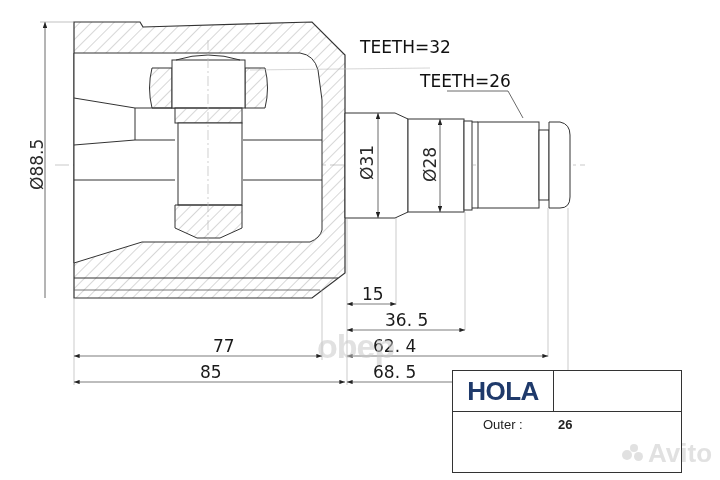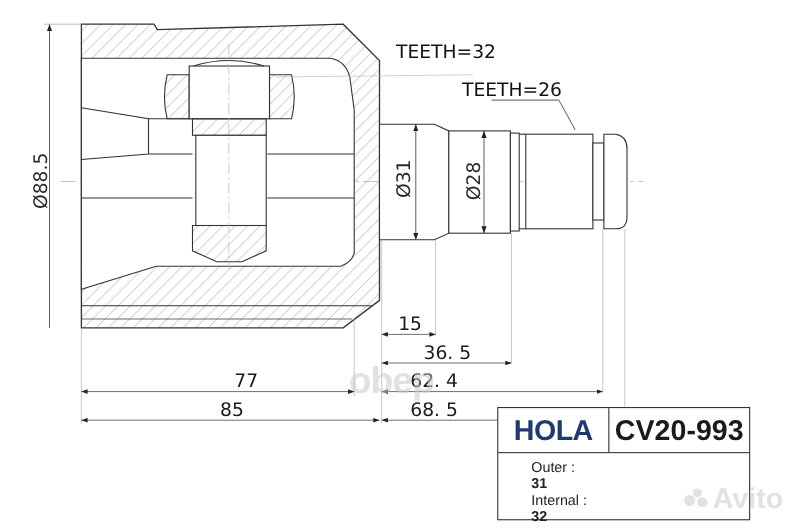--- a/index.html
+++ b/index.html
@@ -12,21 +12,21 @@
 
   .title-block { position: absolute; left: 452px; top: 370px; width: 230px; height: 103px;
                  border: 1.5px solid #333; box-sizing: border-box; background: #fff; }
   .tb-top { display: flex; height: 40px; border-bottom: 1.5px solid #333; }
   .tb-logo { width: 100px; border-right: 1.5px solid #333; display: flex; align-items: center;
              justify-content: center; font-family: "Liberation Sans", sans-serif; font-weight: bold;
              font-size: 26px; color: #1f3a6b; letter-spacing: -0.5px; }
   .tb-part { flex: 1; display: flex; align-items: center; justify-content: center;
              font-family: "Liberation Sans", sans-serif; font-weight: bold; font-size: 26px; color: #1a1a1a; }
   .tb-rows { padding: 5px 0 0 30px; font-family: "Liberation Sans", sans-serif; font-size: 13px; color: #222; line-height: 15px; }
-  .tb-row { display: flex; flex-direction: column; }
+  .tb-row { display: flex; }
   .tb-key { width: 75px; }
   .tb-val { font-weight: bold; }
 
   .watermark { position: absolute; font-family: "Liberation Sans", sans-serif; color: rgba(200,200,200,0.55); }
   .wm-avito { left: 648px; top: 438px; font-size: 26px; font-weight: bold; }
   .wm-avito-dots { position: absolute; left: -26px; top: 6px; width: 22px; height: 18px; }
   .wm-avito-dots span { position: absolute; background: rgba(200,200,200,0.55); border-radius: 50%; }
   .wm-obep { left: 305px; top: 327px; font-size: 34px; font-weight: bold; letter-spacing: -1px; margin-left: 12px; }
 </style>
 </head>
@@ -141,30 +141,25 @@
     <line x1="347" y1="382" x2="568" y2="382" stroke="#444" stroke-width="0.7" marker-start="url(#arr)" marker-end="url(#arr)"></line>
     <text class="dim-text" x="373" y="378">68. 5</text>
   </g>
 </svg>
 
 <div class="watermark wm-obep">obep</div>
 
 <div class="title-block">
   <div class="tb-top">
     <div class="tb-logo">HOLA</div>
-    <div class="tb-part">CV20-993</div>
   </div>
   <div class="tb-rows">
     <div class="tb-row">
       <span class="tb-key">Outer :</span>
-      <span class="tb-val">31</span>
-    </div>
-    <div class="tb-row">
-      <span class="tb-key">Internal :</span>
-      <span class="tb-val">32</span>
+      <span class="tb-val">26</span>
     </div>
   </div>
 </div>
 
 <div class="watermark wm-avito">
   <div class="wm-avito-dots">
     <span style="left:0;top:6px;width:10px;height:10px;"></span>
     <span style="left:8px;top:0;width:8px;height:8px;"></span>
     <span style="left:12px;top:8px;width:9px;height:9px;"></span>
   </div>

